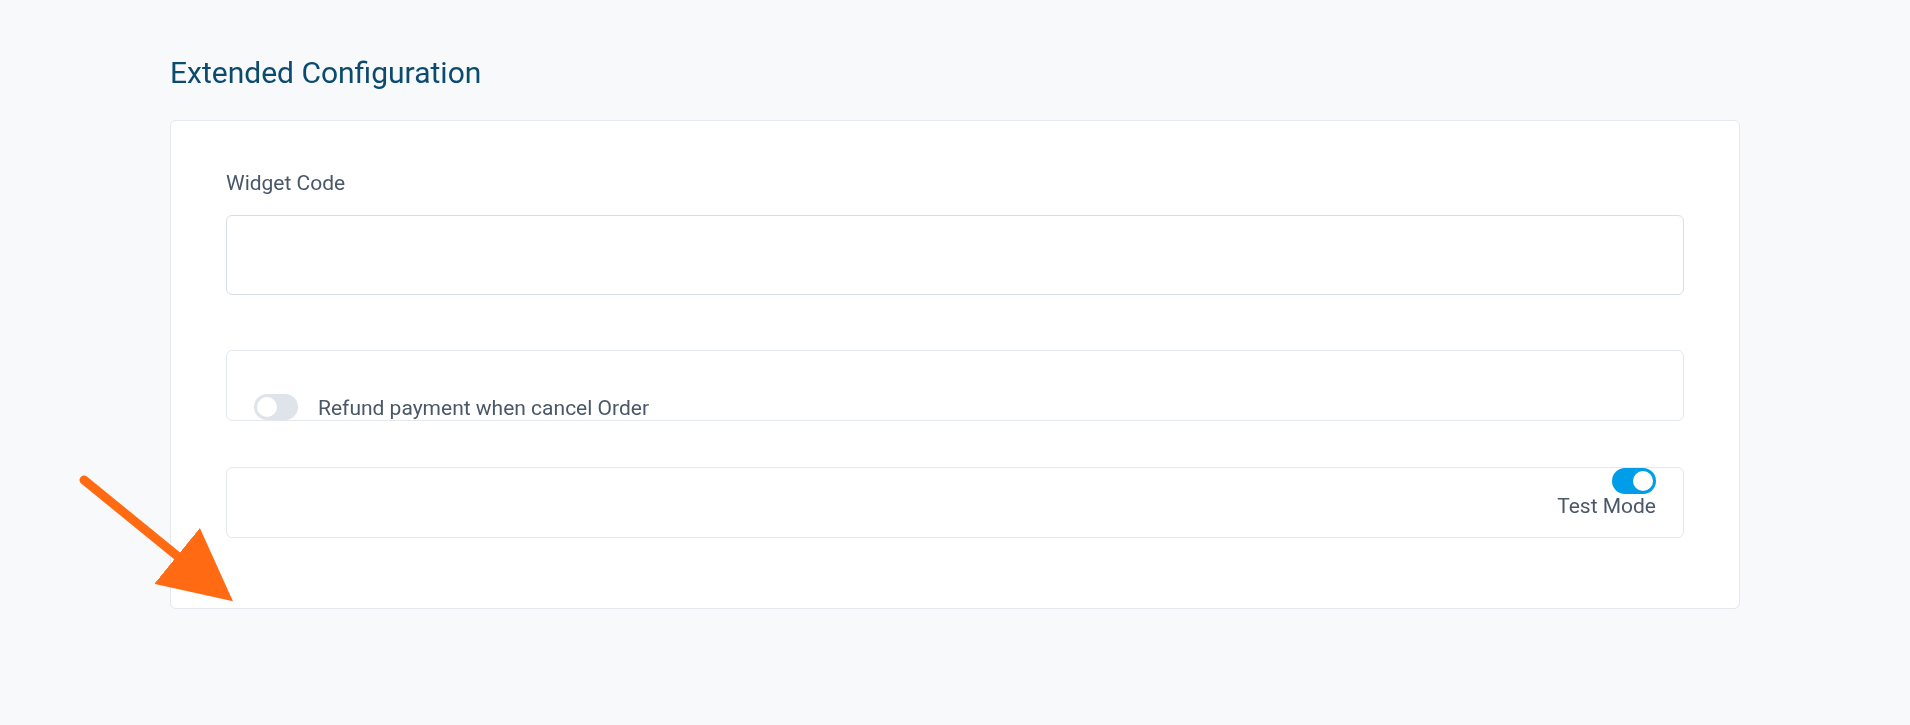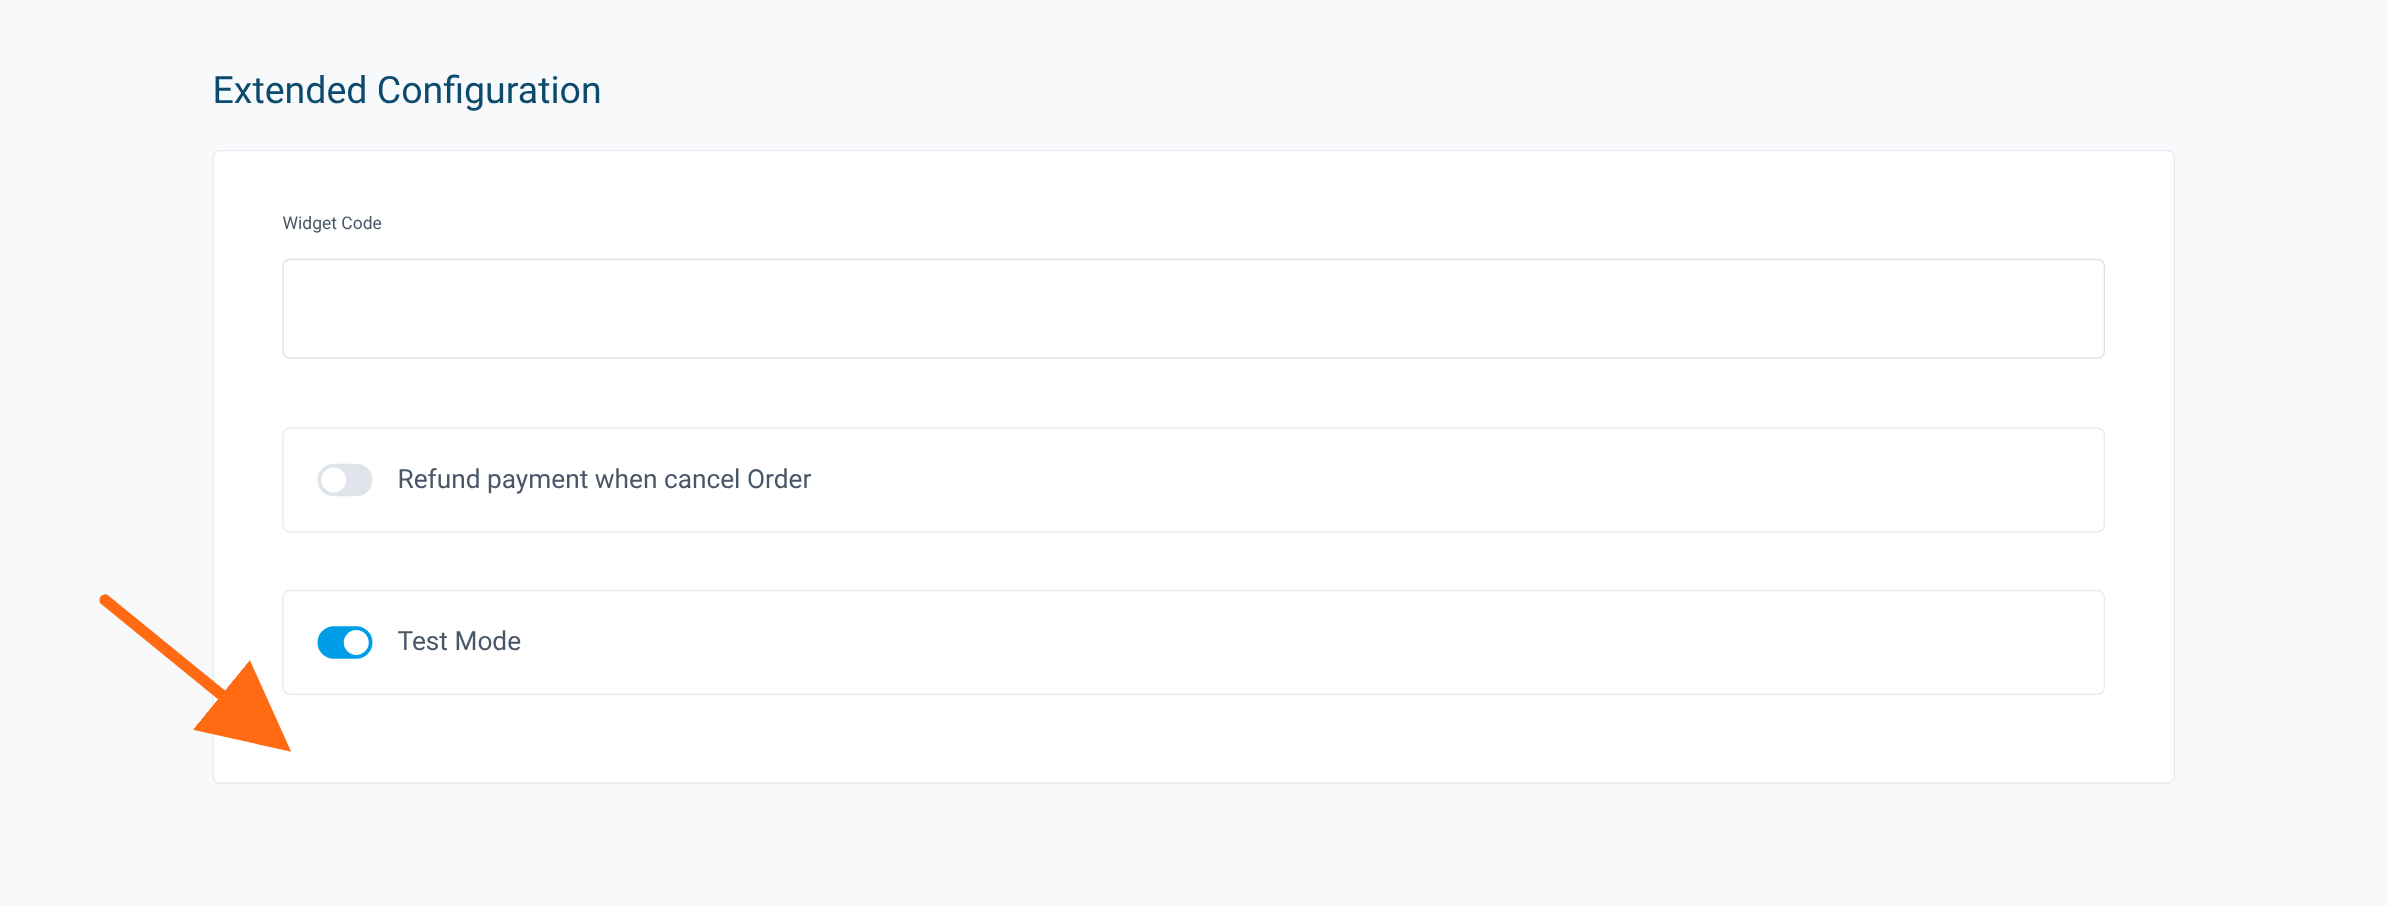--- a/index.html
+++ b/index.html
@@ -24,48 +24,49 @@
       color: #0c4a6e;
       margin-bottom: 30px;
     }
     .card {
       background: #ffffff;
       border: 1px solid #e4e9ef;
       border-radius: 6px;
       padding: 50px 55px 70px 55px;
     }
     .field-label {
-      font-size: 14px;
+      font-size: 21px;
       font-weight: 400;
       color: #4a5768;
       margin-bottom: 20px;
       display: block;
     }
     .text-input {
       width: 100%;
       height: 80px;
       border: 1px solid #d7dee6;
       border-radius: 6px;
       padding: 0 20px;
       font-size: 18px;
       background: #ffffff;
       outline: none;
     }
     .toggle-row {
       display: flex;
-      align-items: center;
+      align-items: flex-end;
       width: 100%;
-      height: 84px;
+      height: 71px;
       border: 1px solid #e4e9ef;
       border-radius: 6px;
       padding: 0 27px;
       margin-top: 55px;
     }
     .toggle-row + .toggle-row {
       margin-top: 46px;
+      flex-direction: column;
     }
     .toggle-switch {
       position: relative;
       width: 44px;
       height: 26px;
       border-radius: 14px;
       cursor: pointer;
       flex-shrink: 0;
     }
     .toggle-switch .knob {

